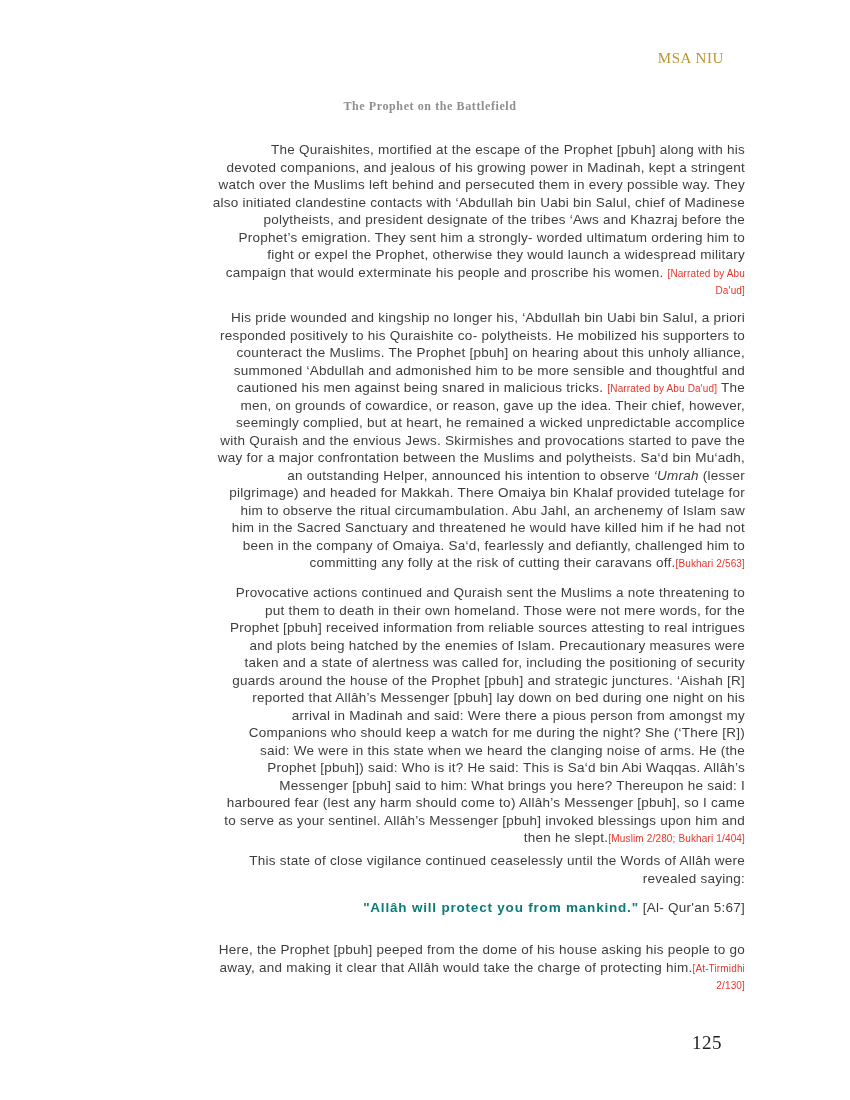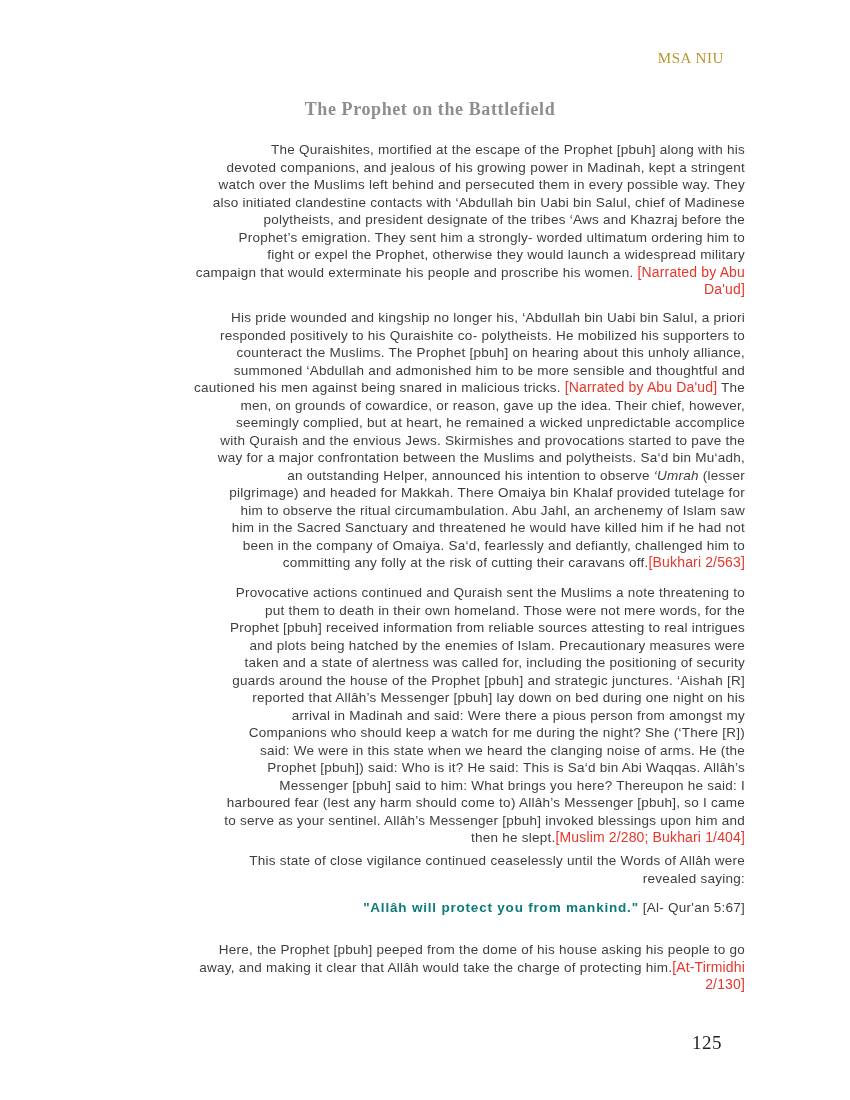--- a/index.html
+++ b/index.html
@@ -14,32 +14,32 @@
     position:absolute;top:50px;right:126px;
     font-family:"Liberation Serif","DejaVu Serif",serif;
     font-size:15px;letter-spacing:0.6px;
     color:var(--brand-gold,#b9952f);
     margin-left:18px;
   }
   .title{
     position:absolute;top:99px;left:123px;width:614px;
     text-align:center;
     font-family:"Liberation Serif","DejaVu Serif",serif;
-    font-weight:bold;font-size:18px;letter-spacing:0.6px;
+    font-weight:bold;font-size:12px;letter-spacing:0.6px;
     color:var(--title-gray,#8e8e8e);
   }
   .body-text{position:absolute;top:0;left:0;width:850px;height:1100px;text-align:right;}
   .para{
     position:absolute;left:123px;width:622px;
     color:var(--body-text,#3e3e3e);
     font-size:13.5px;line-height:17.5px;letter-spacing:0.25px;
   }
   .tline{white-space:nowrap;height:17.5px;}
   .seg-n{}
-  .seg-c{color:var(--citation-red,#e8362b);font-size:14px;letter-spacing:0.15px;}
+  .seg-c{color:var(--citation-red,#e8362b);font-size:10px;letter-spacing:0.15px;}
   .seg-i{font-style:italic;}
   .seg-q{color:var(--quote-teal,#0d7b7b);font-weight:bold;letter-spacing:0.8px;}
   .p-1{top:141px}
   .p-2{top:309px}
   .p-3{top:584px}
   .p-4{top:852px}
   .p-5{top:899px}
   .p-6{top:941px}
   .pageno{
     position:absolute;top:1032px;right:128px;

